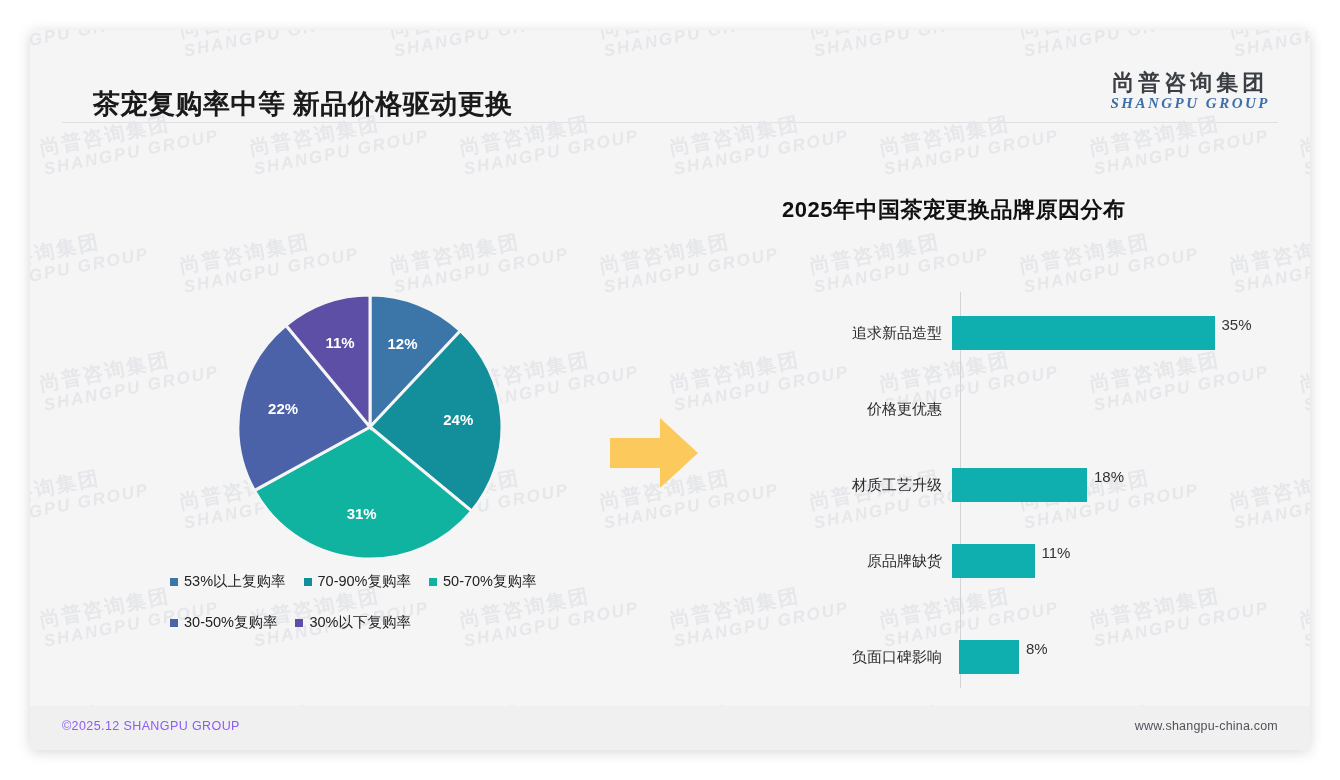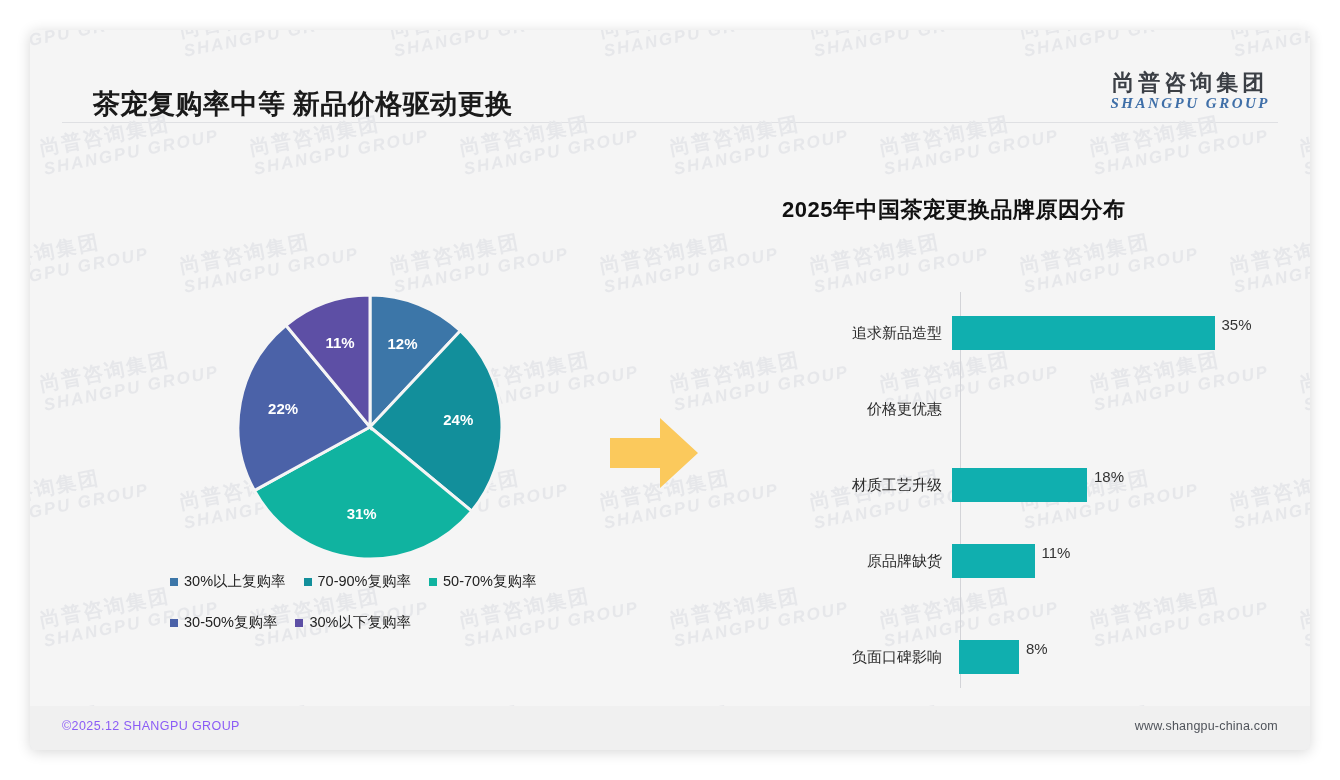--- a/index.html
+++ b/index.html
@@ -365,21 +365,21 @@
         <path d="M 135 135 L 19.327518234210032 198.59148498142645 A 132 132 0 0 1 50.860033353172895 33.29225195359588 Z" fill="#4b62a8" stroke="#f5f5f5" stroke-width="3"></path>
         <text class="pie-label" x="48.12651554555475" y="118.42799653803857">22%</text>
         <path d="M 135 135 L 50.860033353172895 33.29225195359588 A 132 132 0 0 1 134.99999999999997 3 Z" fill="#5d4fa5" stroke="#f5f5f5" stroke-width="3"></path>
         <text class="pie-label" x="105.04201833350635" y="51.78850479368832">11%</text>
       </svg>
   </div>
 
   <div id="pie-legend">
       <div class="lg-item">
         <span class="lg-sw" style="background: rgb(60, 118, 168);"></span>
-        <span class="lg-tx">30%以上复购率</span>
+        <span class="lg-tx">53%以上复购率</span>
       </div>
       <div class="lg-item">
         <span class="lg-sw" style="background: rgb(18, 143, 155);"></span>
         <span class="lg-tx">70-90%复购率</span>
       </div>
       <div class="lg-item">
         <span class="lg-sw" style="background: rgb(16, 179, 160);"></span>
         <span class="lg-tx">50-70%复购率</span>
       </div>
       <div class="lg-item">

